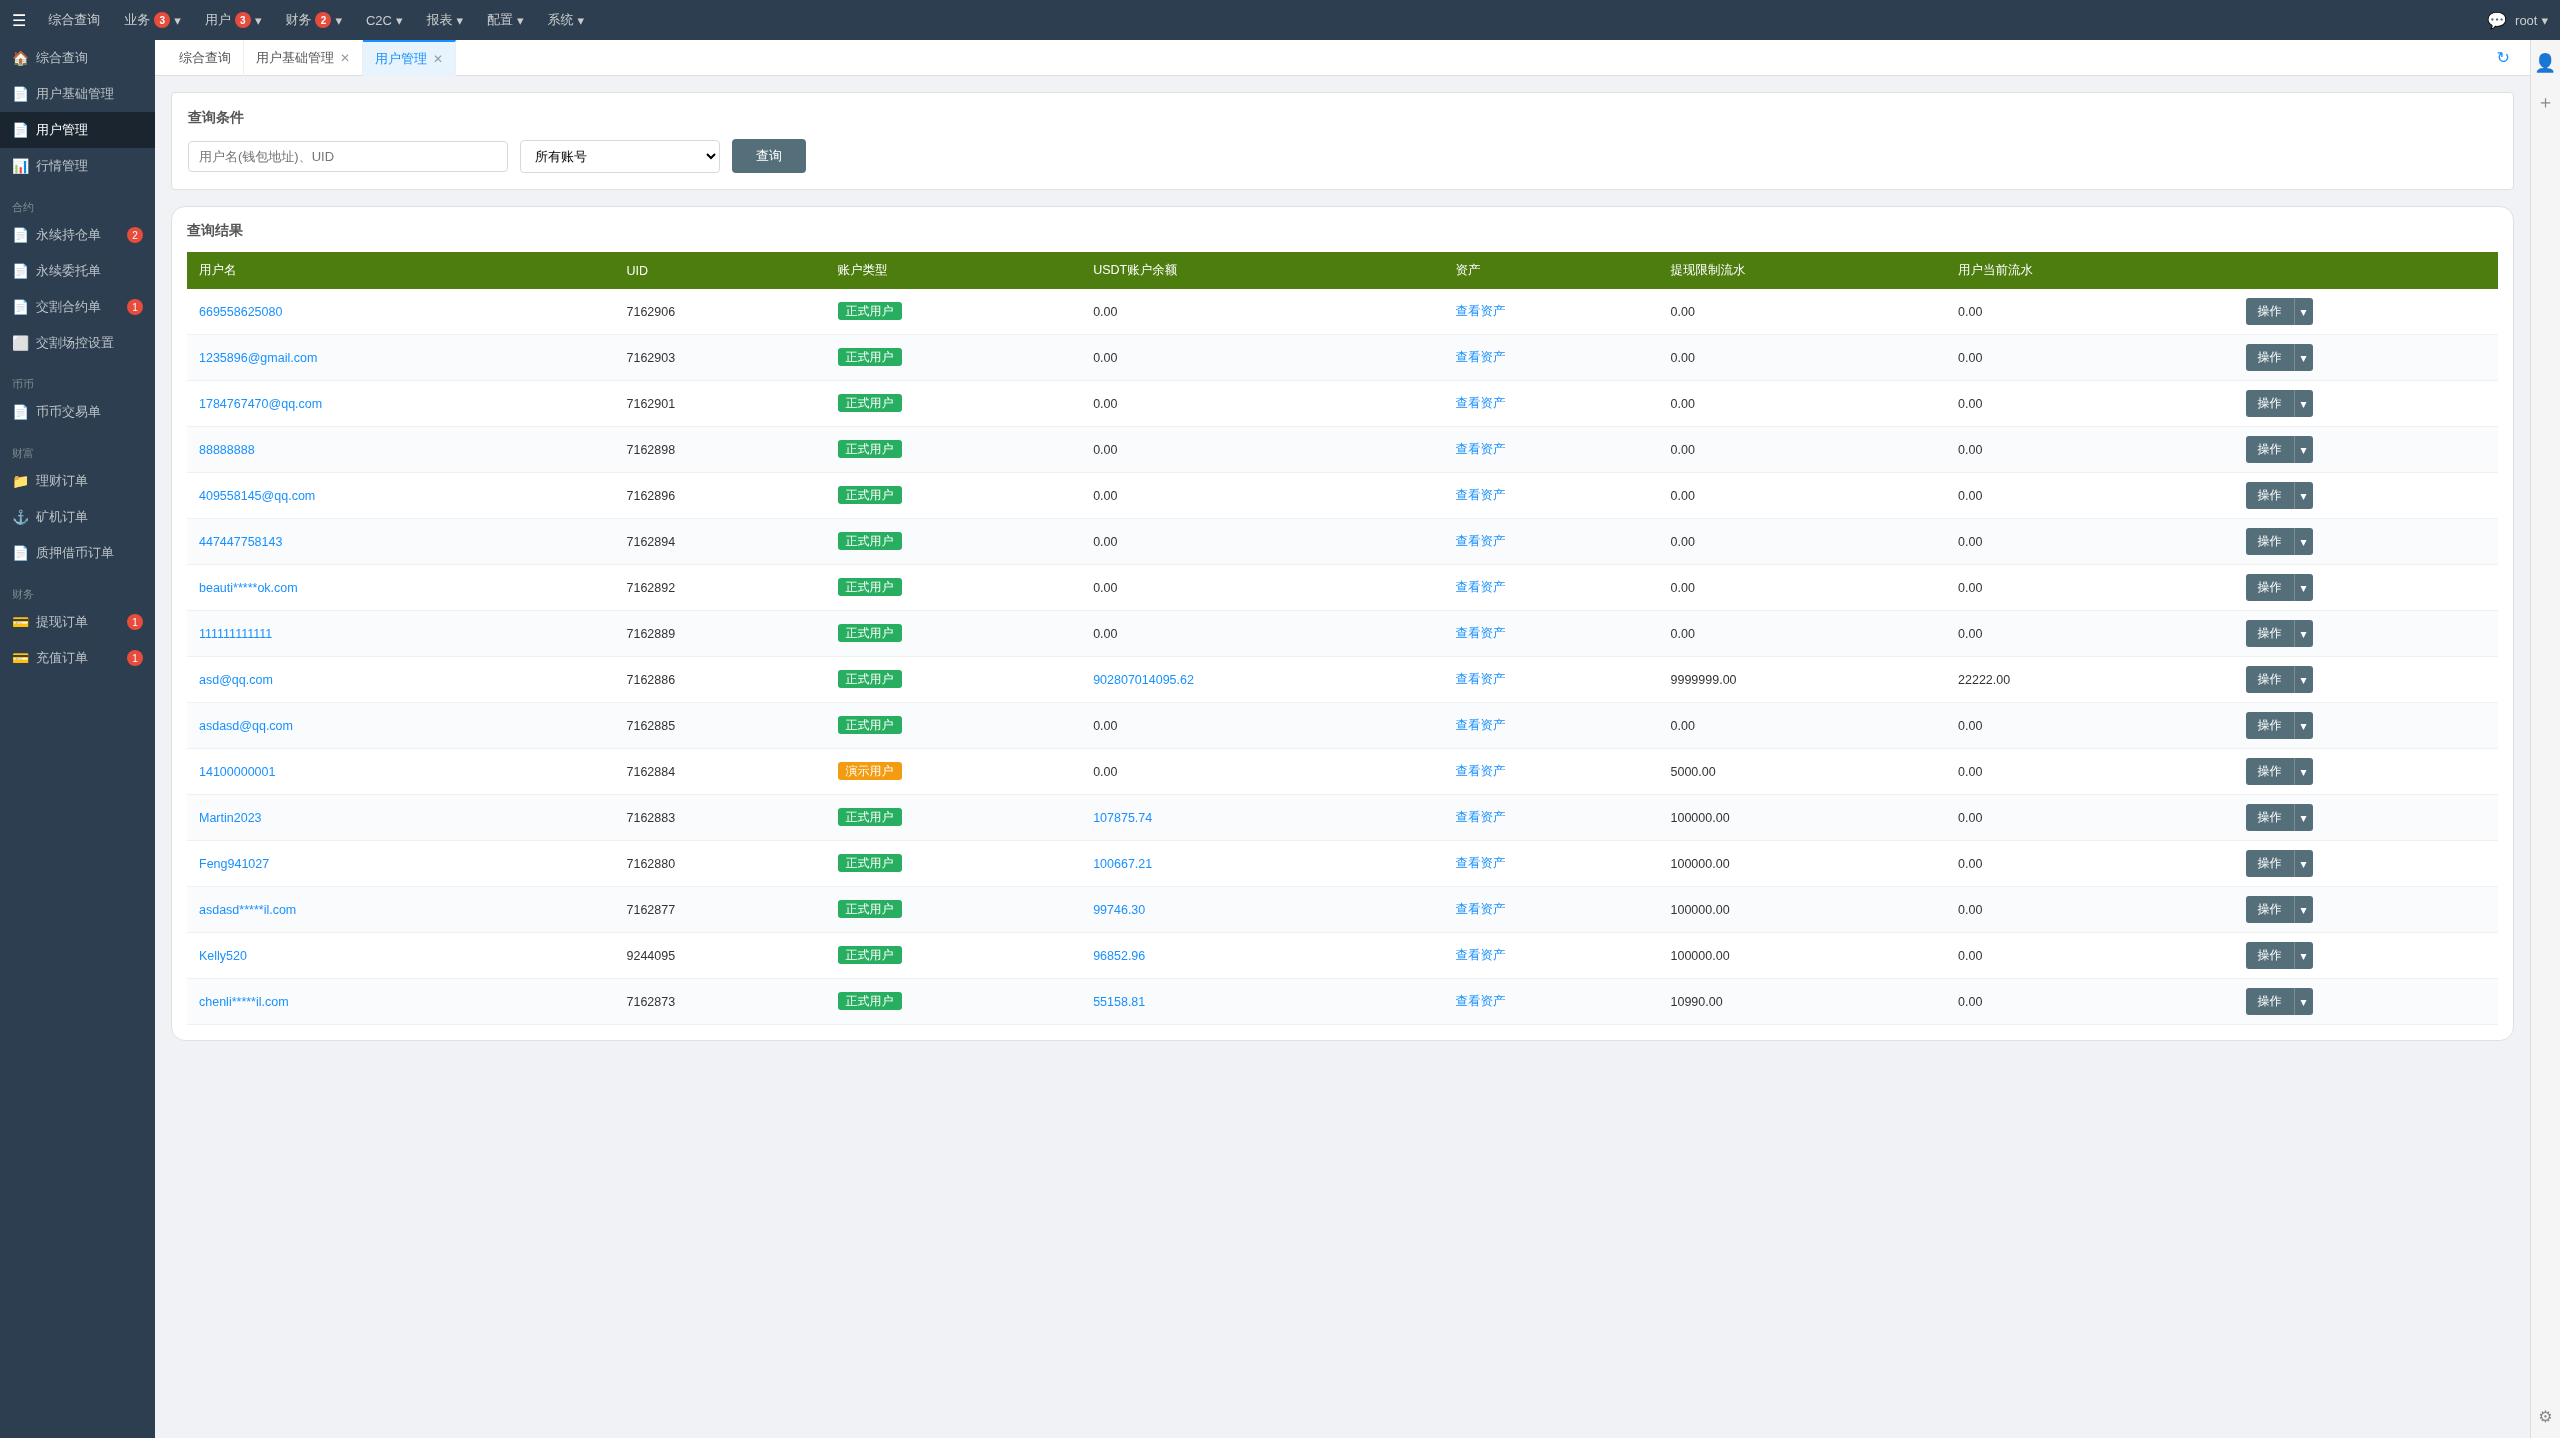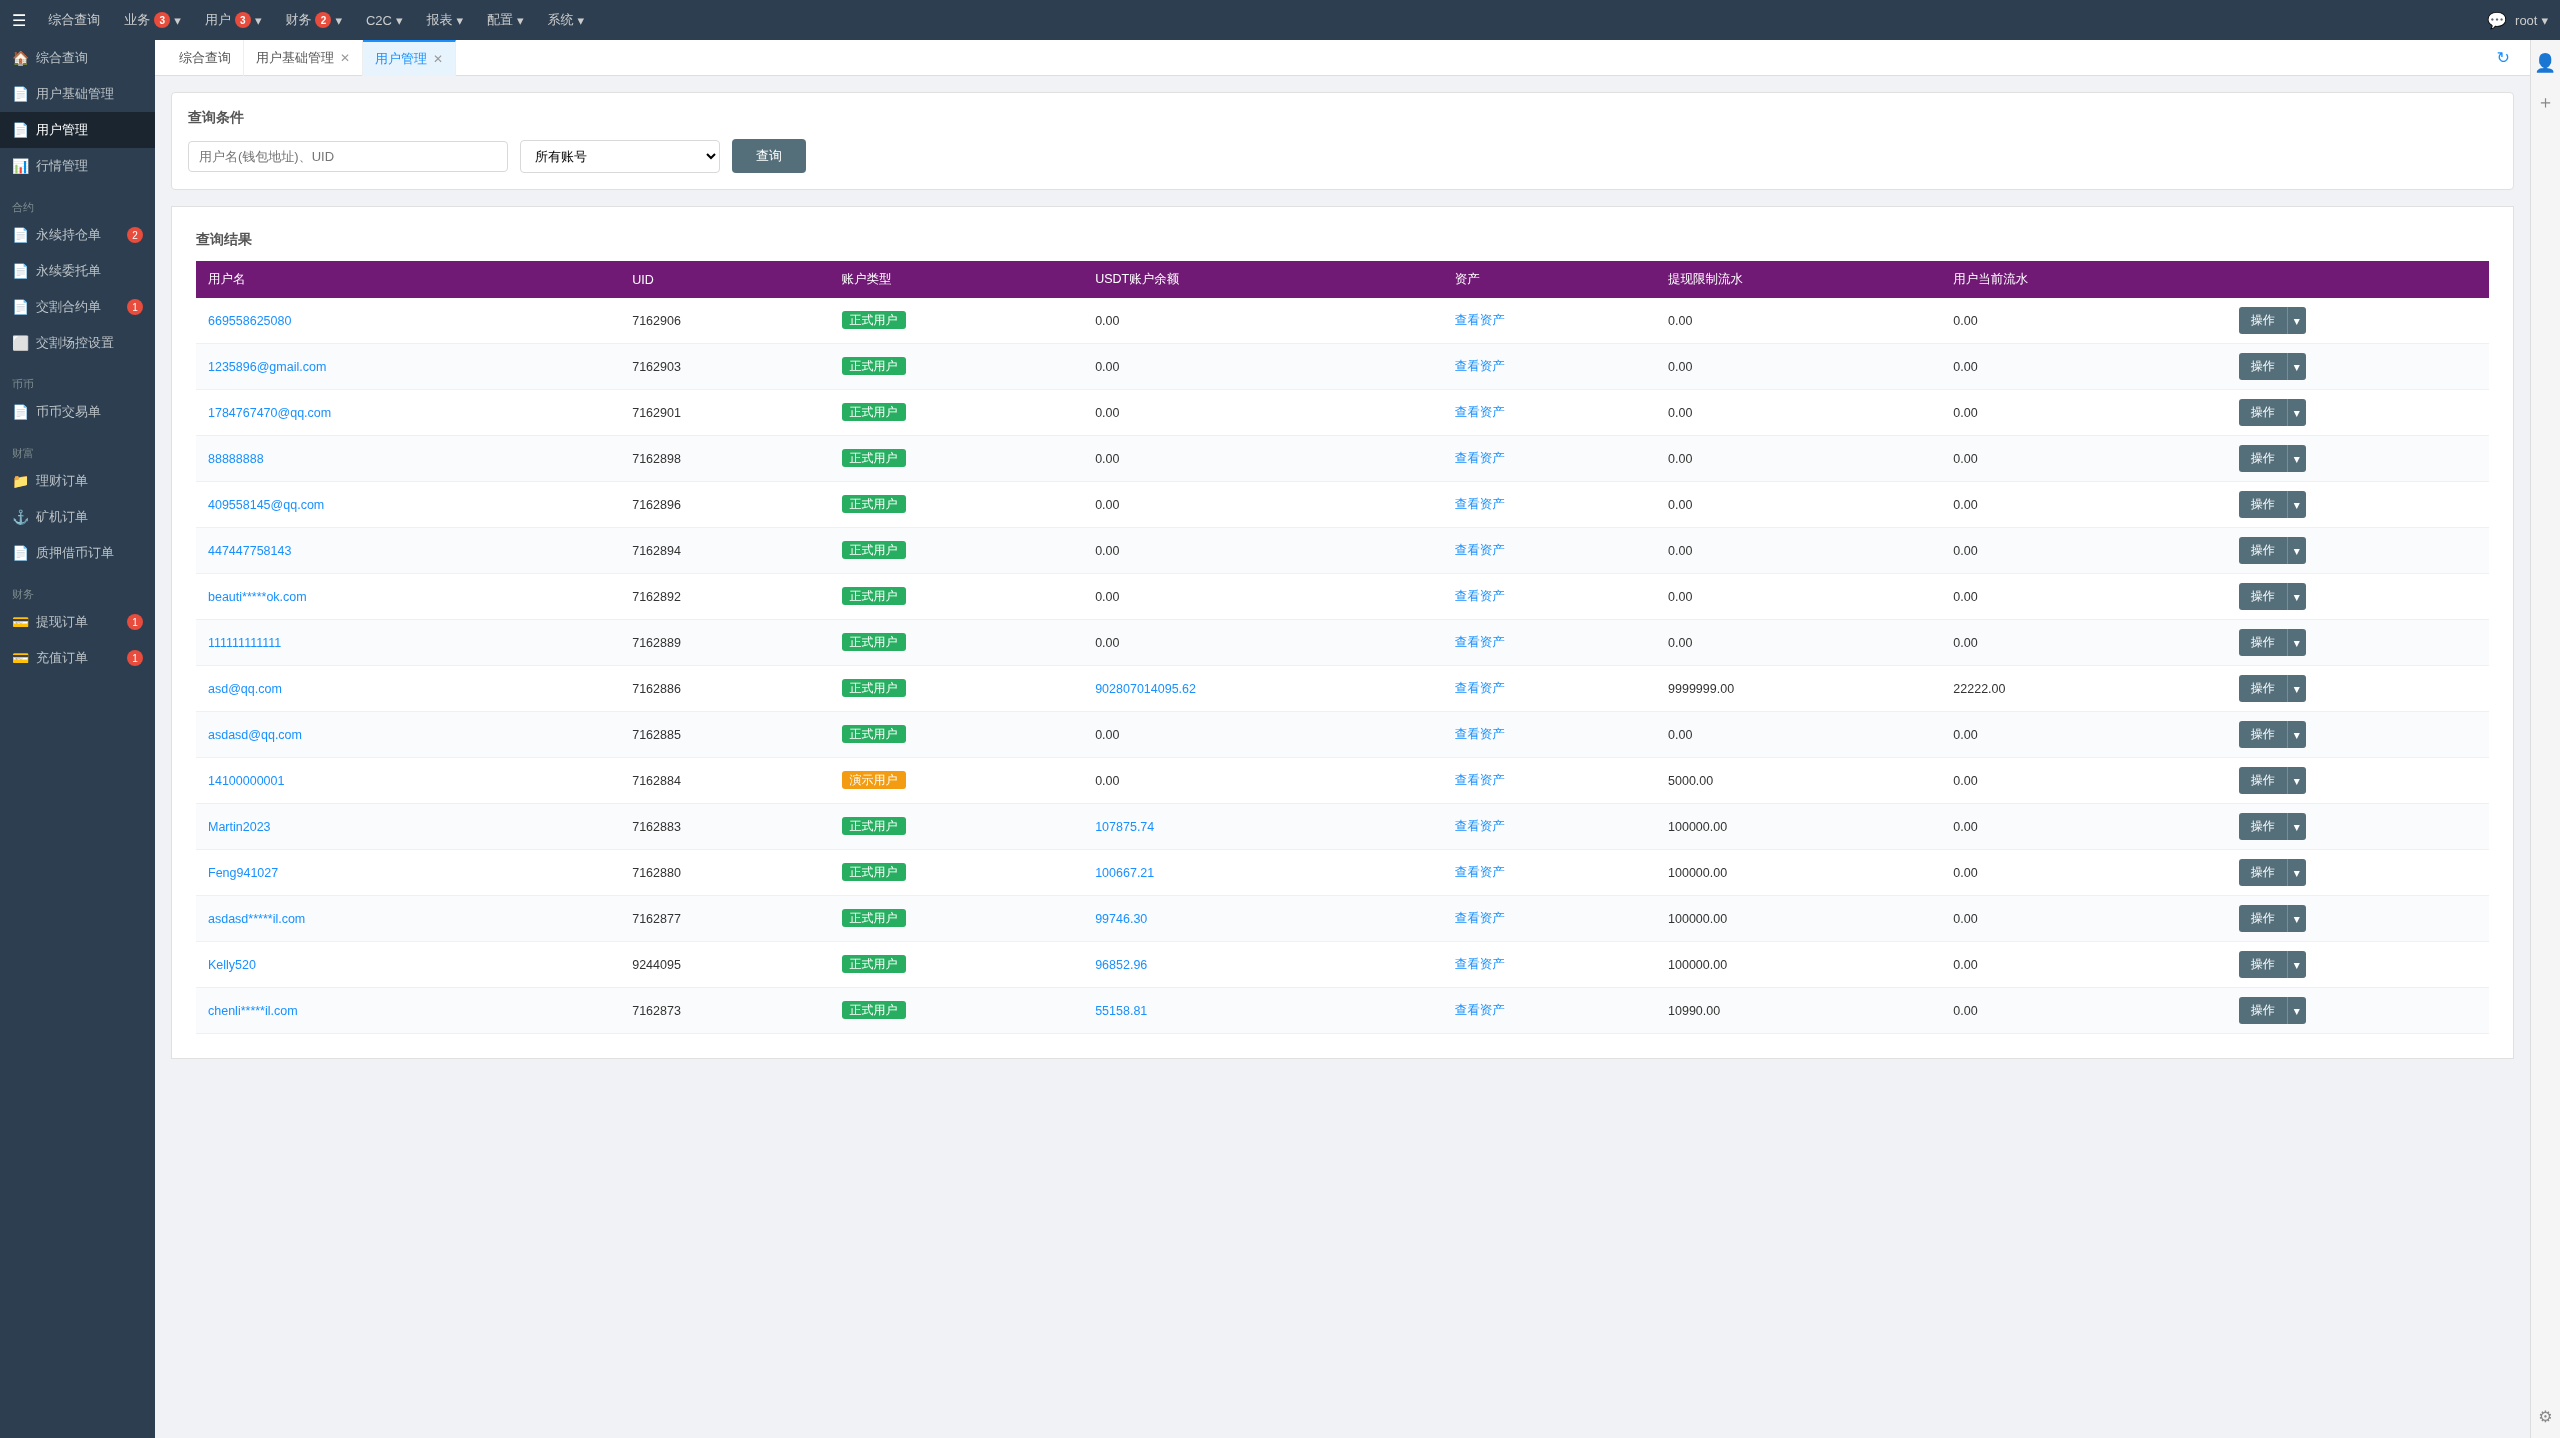--- a/index.html
+++ b/index.html
@@ -40,26 +40,26 @@
 
     
     .search-panel { background: #fff; border: 1px solid #e0e0e0; border-radius: 4px; padding: 16px; margin-bottom: 16px; }
     .search-panel-title { font-size: 14px; font-weight: bold; color: #555; margin-bottom: 12px; }
     .search-row { display: flex; align-items: center; gap: 12px; }
     .search-input { width: 320px; padding: 7px 10px; border: 1px solid #d9d9d9; border-radius: 4px; font-size: 13px; outline: none; }
     .search-select { width: 200px; padding: 7px 10px; border: 1px solid #d9d9d9; border-radius: 4px; font-size: 13px; outline: none; appearance: auto; background: #fff; }
     .search-btn { padding: 8px 24px; background: #546e7a; color: #fff; border: none; border-radius: 4px; cursor: pointer; font-size: 13px; }
 
     
-    .results-panel { background: #fff; border: 1px solid #e0e0e0; border-radius: 0; padding: 24px; }
+    .results-panel { background: #fff; border: 1px solid #e0e0e0; border-radius: 14px; padding: 15px; }
     .results-title { font-size: 14px; font-weight: bold; color: #555; margin-bottom: 12px; }
 
     
     .data-table { width: 100%; border-collapse: collapse; font-size: 12.5px; }
-    .data-table thead tr { background: #701a75; color: #fff; }
+    .data-table thead tr { background: #4d7c0f; color: #fff; }
     .data-table thead th { padding: 10px 12px; text-align: left; font-weight: normal; white-space: nowrap; }
     .data-table tbody tr { border-bottom: 1px solid #f0f0f0; }
     .data-table tbody tr:nth-child(even) { background: #f9fbfc; }
     .data-table tbody td { padding: 9px 12px; white-space: nowrap; }
     .user-link { color: #1890ff; cursor: pointer; text-decoration: none; }
     .badge-normal { background: #27ae60; color: #fff; padding: 2px 8px; border-radius: 3px; font-size: 12px; }
     .badge-demo { background: #f39c12; color: #fff; padding: 2px 8px; border-radius: 3px; font-size: 12px; }
     .asset-link { color: #1890ff; cursor: pointer; }
     .num-highlight { color: #1890ff; }
     .op-btn { background: #546e7a; color: #fff; border: none; padding: 5px 12px; cursor: pointer; border-radius: 3px 0 0 3px; font-size: 12px; }

